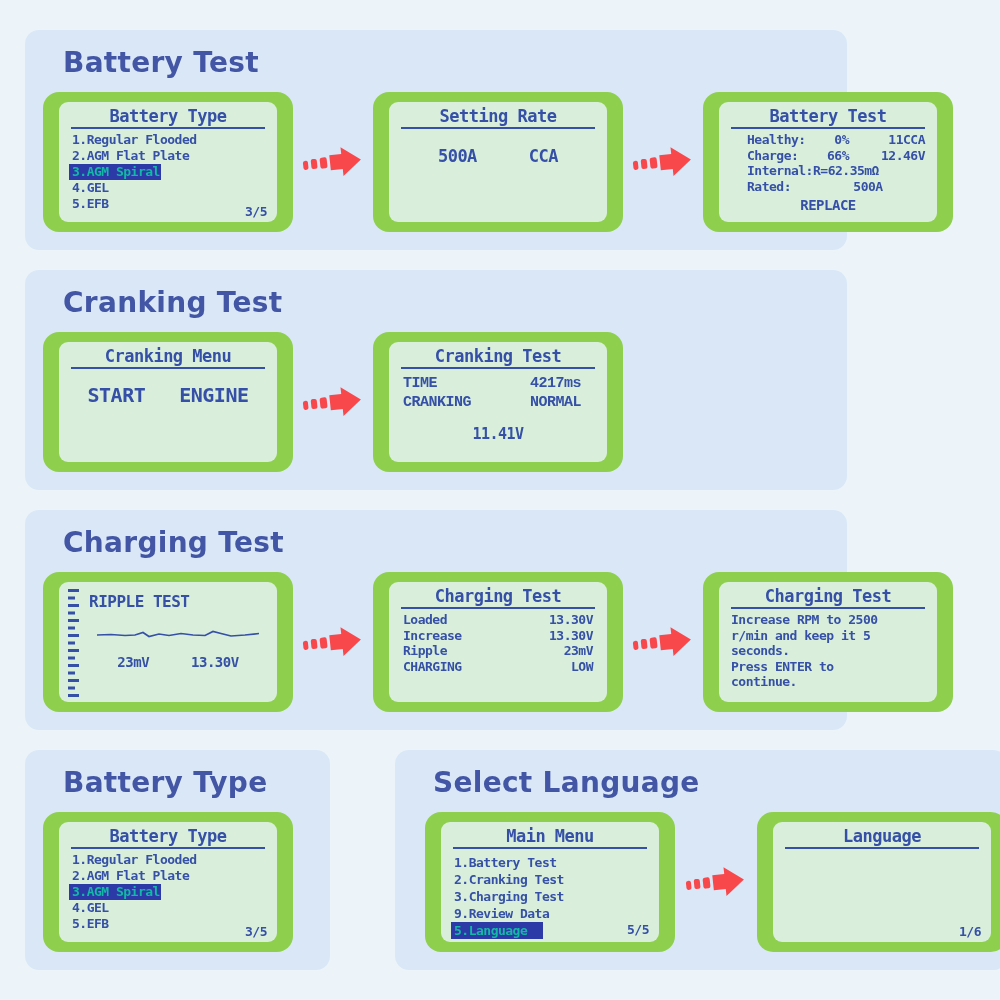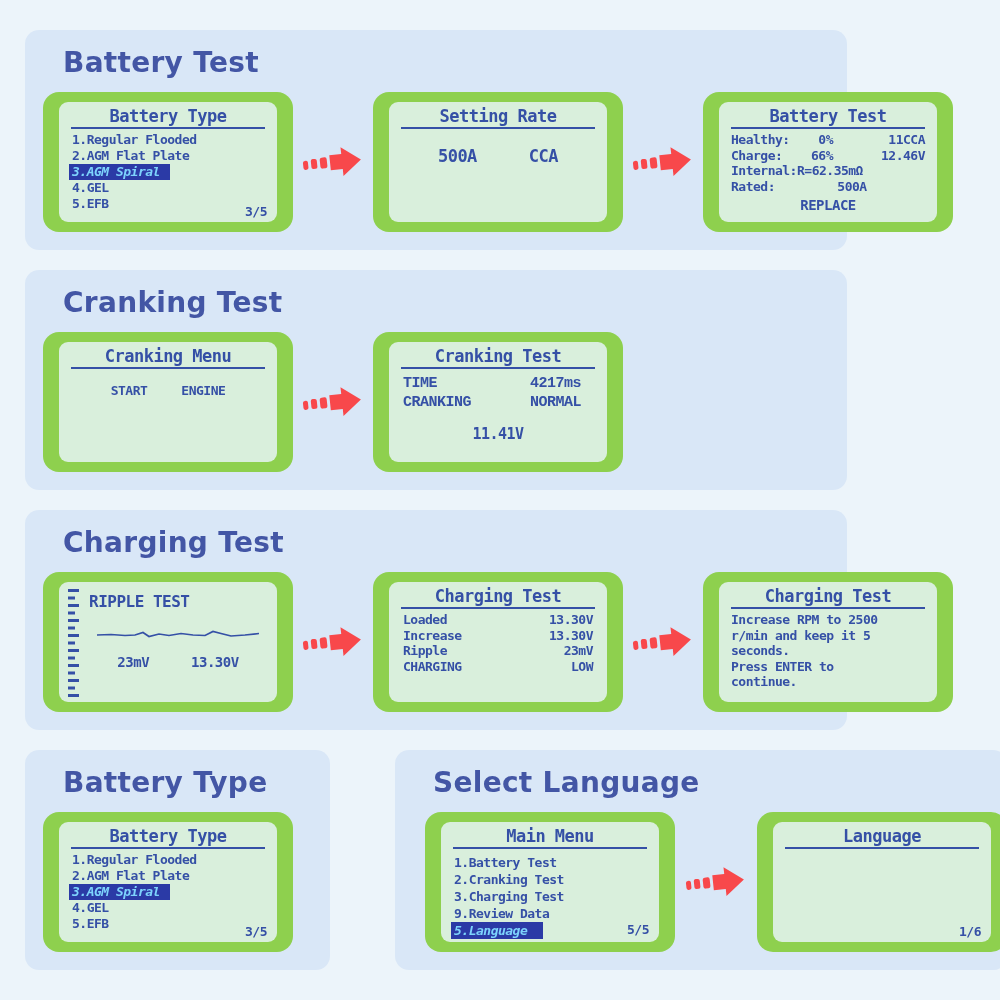--- a/index.html
+++ b/index.html
@@ -21,33 +21,33 @@
 
   
   .frame{width:250px;height:140px;background:#8ed04e;border-radius:16px;padding:10px 16px;box-sizing:border-box;flex:none;}
   .lcd{position:relative;width:100%;height:100%;background:#d9efdc;border-radius:9px;box-sizing:border-box;
        padding:5px 10px 3px;color:#3550a6;font-family:"DejaVu Sans Mono", monospace;font-weight:bold;
        letter-spacing:-0.5px;overflow:hidden;}
   .lcd-title{text-align:center;font-size:17px;line-height:19px;white-space:nowrap;}
   .lcd-rule{border-top:2px solid #3550a6;margin:1px 2px 3px;}
   .menu{list-style:none;margin:0;padding:0 0 0 3px;font-size:13px;}
   .menu li{line-height:16px;white-space:nowrap;}
-  .menu li.selected{background:#2b3aa6;color:#7dd3fc;width:max-content;padding:0 10px 0 3px;margin-left:-3px;font-style:italic;}
+  .menu li.selected{background:#2b3aa6;color:#14b8a6;width:max-content;padding:0 1px 0 3px;margin-left:-3px;}
   .menu li.selected.sel-md{padding-right:16px;}
   .menu li.selected.sel-lg{padding-right:60px;}
   .menu.mainmenu{margin-top:5px;}
   .menu.mainmenu li{line-height:17px;}
   .menu.language li{line-height:15px;}
   .page-num{position:absolute;right:10px;bottom:3px;font-size:13px;}
 
   .duo{display:flex;justify-content:center;gap:52px;margin-top:17px;font-size:17px;}
   .kv{display:flex;justify-content:space-between;font-size:15px;line-height:19px;padding:2px 16px 0 4px;font-family:Liberation Mono, monospace;}
   .volt-center{text-align:center;margin-top:13px;font-size:15px;}
 
-  .brow{display:flex;font-size:13px;line-height:15.5px;padding:0 2px;white-space:nowrap;}
+  .brow{display:flex;font-size:13px;line-height:15.5px;padding:0 2px;white-space:nowrap;margin-left:16px;}
   .brow .lbl{width:66px;flex:none;}
   .brow .mid{width:36px;flex:none;text-align:right;}
   .brow .mid-wide{width:110px;flex:none;text-align:center;}
   .brow .rgt{flex:1;text-align:right;}
   .verdict{text-align:center;margin-top:3px;font-size:14px;}
 
   .kv2{display:flex;justify-content:space-between;font-size:13px;line-height:15.5px;padding:0 4px;white-space:nowrap;}
   .kv2.status{margin-top:0;}
   .info{font-size:13px;line-height:15.5px;padding-left:2px;white-space:nowrap;}
 
@@ -144,21 +144,21 @@
   </section>
 
   <section class="card">
     <h2>Cranking Test</h2>
     <div class="row">
 
       <div class="frame">
         <div class="lcd">
           <div class="lcd-title">Cranking Menu</div>
           <div class="lcd-rule"></div>
-          <div class="duo" style="gap:34px;margin-top:14px;font-size:13px;">
+          <div class="duo" style="gap:34px;margin-top:14px;font-size:20px;">
             <span>START</span>
             <span>ENGINE</span>
           </div>
         </div>
       </div>
 
       <div class="arrow-cell">
         <svg width="62" height="36" viewBox="0 0 62 36">
             <g fill="#f8484b" transform="rotate(-6 31 18)">
               <rect x="1" y="14" width="5" height="9" rx="2"></rect>

